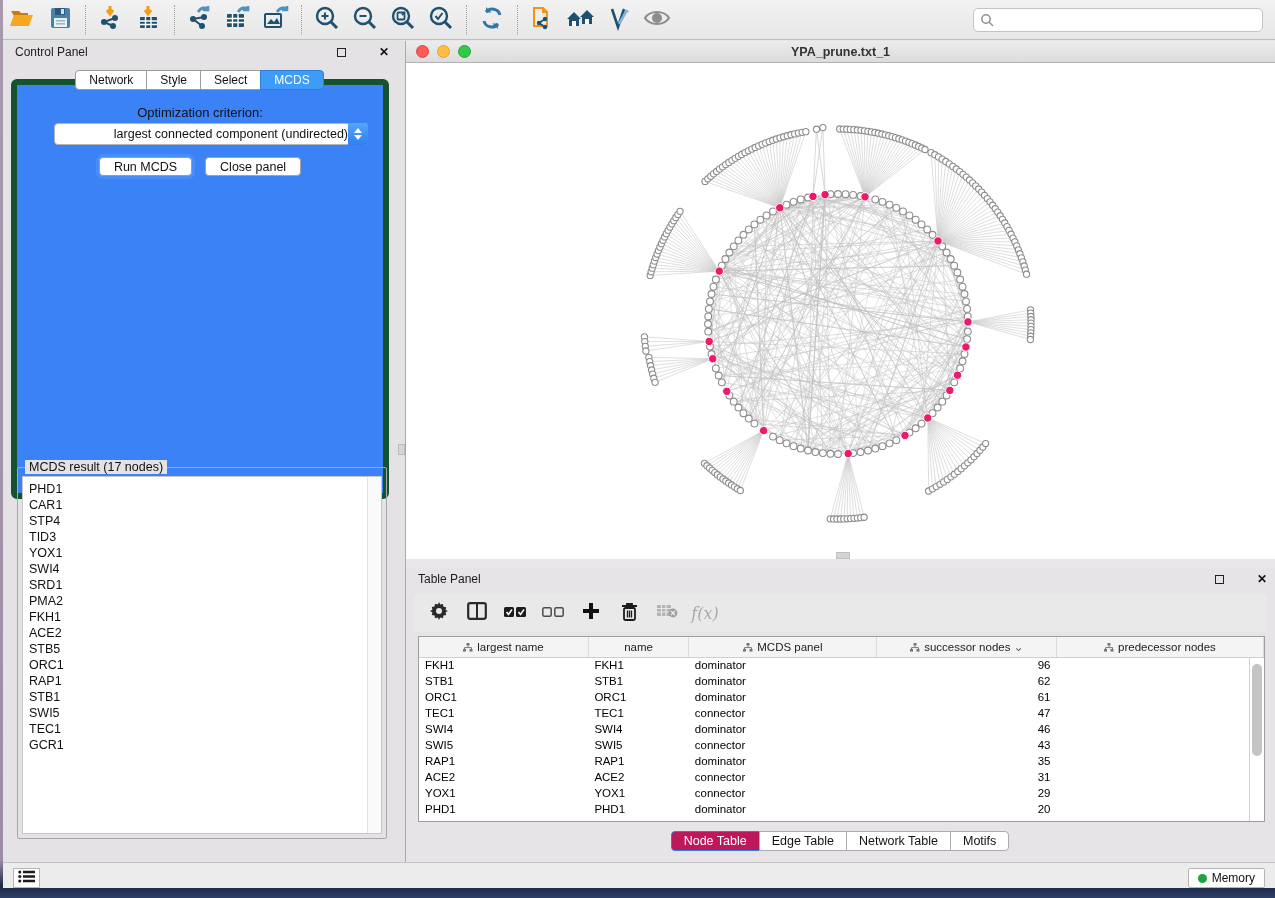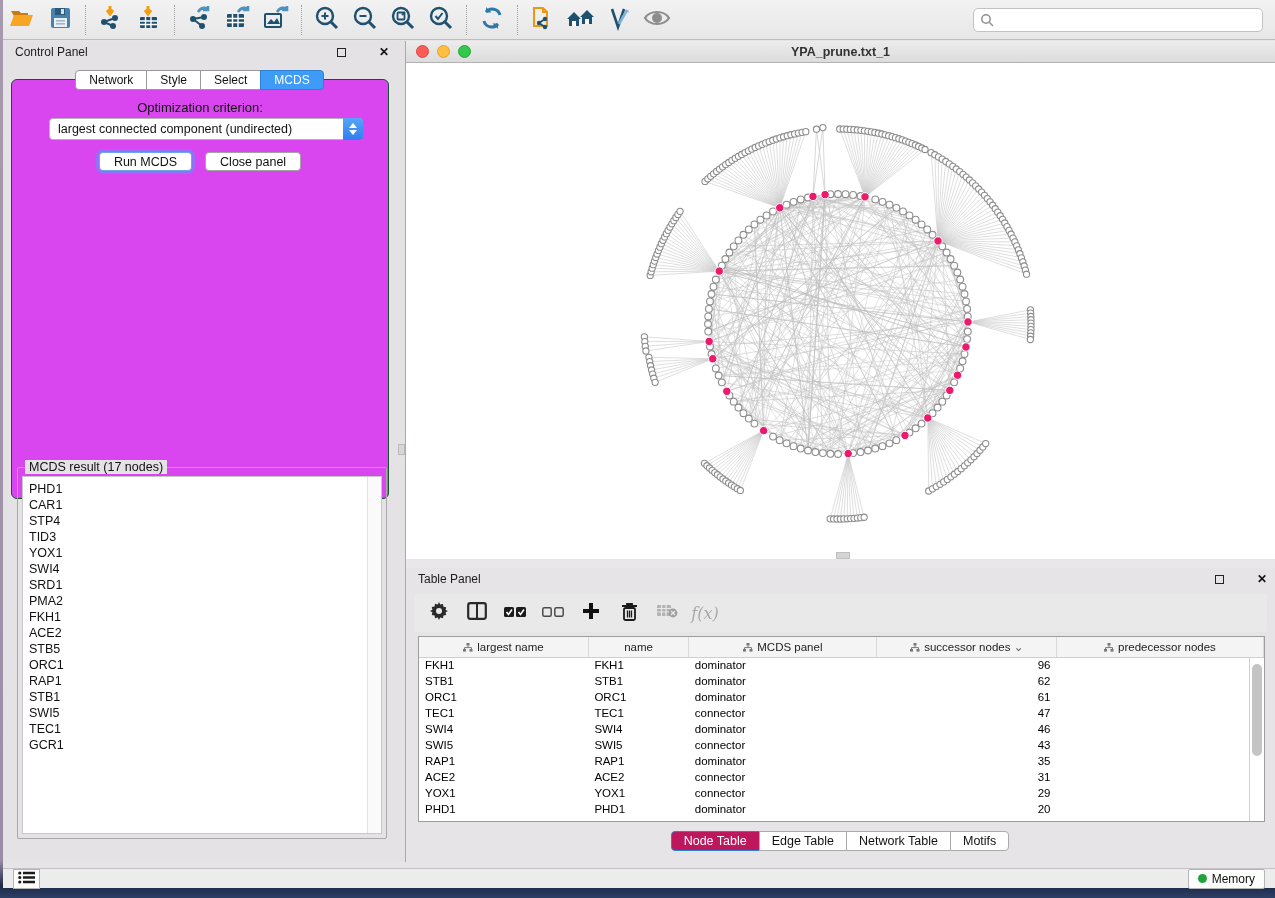--- a/index.html
+++ b/index.html
@@ -31,24 +31,24 @@
   .panel-header .spacer { flex:1; }
   .ph-float { width:9px; height:9px; border:1.5px solid #222; margin-right:9px; }
   .ph-close { font-size:12px; font-weight:bold; color:#111; line-height:10px; }
   .cp-tabs { display:flex; justify-content:center; margin-top:7px; position:relative; z-index:2; }
   .cp-tab { height:20px; padding:0 13px; background:#fff; border:1px solid #9a9a9a; margin-left:-1px;
     font-size:12px; display:flex; align-items:center; color:#111; }
   .cp-tab:first-child { border-radius:4px 0 0 4px; }
   .cp-tab:last-child { border-radius:0 4px 4px 0; }
   .cp-tab.active { background:#3e9bf8; border-color:#2f7fd4; color:#fff; }
   .cp-content { position:absolute; left:8px; right:8px; top:38px; height:420px;
-    background:#d946ef; border:1px solid #14532d; border-radius:6px; }
+    background:#3b82f6; border:6px solid #14532d; border-radius:6px; }
   .opt-label { text-align:center; margin-top:20px; font-size:13px; color:#111; }
   .combo { position:absolute; left:37px; top:38px; width:314px; height:22px; background:#fff;
-    border:1px solid #b5b5b5; border-radius:4px; display:flex; align-items:center; }
+    border:1px solid #b5b5b5; border-radius:4px; display:flex; align-items:center;text-align:right; }
   .combo-text { flex:1; font-size:12.5px; padding-left:8px; color:#111; white-space:nowrap; }
   .combo-step { width:20px; height:22px; margin:-1px -1px -1px 0; border-radius:0 4px 4px 0;
     background:linear-gradient(#55a5f9,#2f7ff0); display:flex; flex-direction:column;
     align-items:center; justify-content:center; gap:2px; }
   .btn-row { position:absolute; left:0; top:72px; width:100%; display:flex; justify-content:center; gap:13px; }
   .mac-btn { height:19px; padding:0 14px; background:#fff; border:1px solid #a3a3a3; border-radius:4px;
     font-size:12.5px; color:#111; display:flex; align-items:center; }
   .mac-btn.focused { box-shadow:0 0 0 3px rgba(86,152,254,.55); border-color:#6ea4e8; }
 
   .result-group { position:absolute; left:14px; top:426px; width:370px; height:372px;
@@ -91,22 +91,22 @@
   .tbl-scroll { position:absolute; right:0; top:21px; bottom:0; width:15px; background:#fff; border-left:1px solid #d0d0d0; }
   .tbl-thumb { position:absolute; left:2px; top:6px; width:10px; height:92px; background:#c4c4c4; border-radius:5px; }
   .tp-tabs { display:flex; justify-content:center; margin-top:9px; flex:0 0 auto; }
   .tp-tab { height:20px; padding:0 12px; background:#fff; border:1px solid #ababab; margin-left:-1px;
     font-size:12.5px; color:#111; display:flex; align-items:center; }
   .tp-tab:first-child { border-radius:4px 0 0 4px; }
   .tp-tab:last-child { border-radius:0 4px 4px 0; }
   .tp-tab.active { background:#be185d; border-color:#2f7fd4; color:#fff; }
 
   
-  .statusbar { position:absolute; left:0; bottom:0; width:100%; height:20px; background:#ececec;
-    border-top:1px solid #c2c2c2; display:flex; align-items:center; padding:0 10px; }
+  .statusbar { position:absolute; left:0; bottom:0; width:100%; height:26px; background:#ececec;
+    border-top:1px solid #c2c2c2; display:flex; align-items:flex-end; padding:0 10px; }
   .list-btn { width:27px; height:20px; background:#fdfdfd; border:1px solid #b5b5b5;
     display:flex; align-items:center; justify-content:center; }
   .memory-btn { margin-left:auto; height:20px; background:#fdfdfd; border:1px solid #b5b5b5; border-radius:2px;
     display:flex; align-items:center; gap:5px; padding:0 9px; font-size:12px; color:#111; }
   .mem-dot { width:9px; height:9px; border-radius:50%; background:#1fa33c; }
 </style>
 </head>
 <body>
 
 <div class="app">

